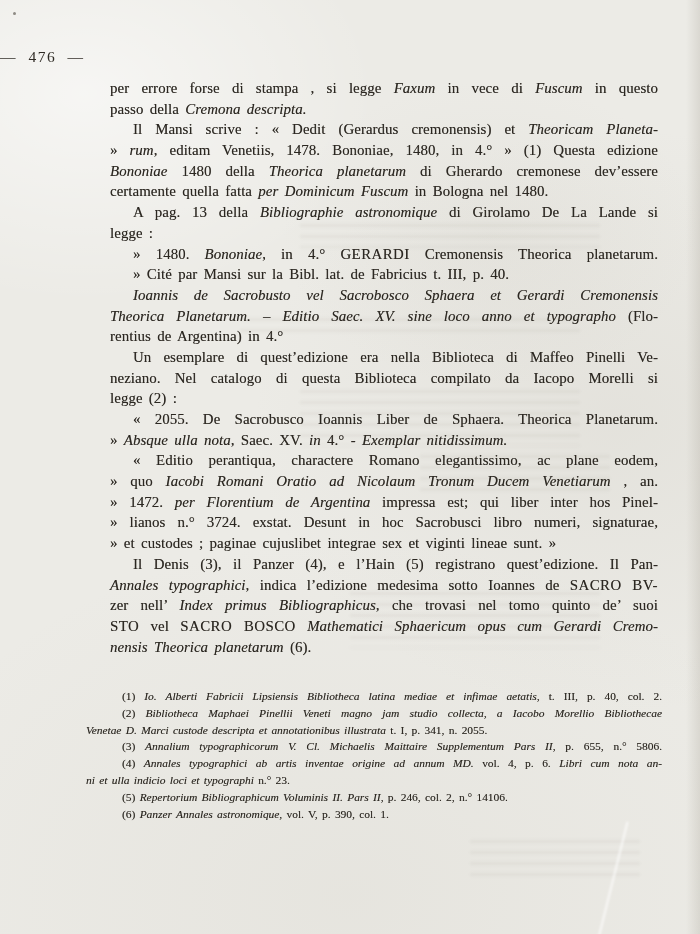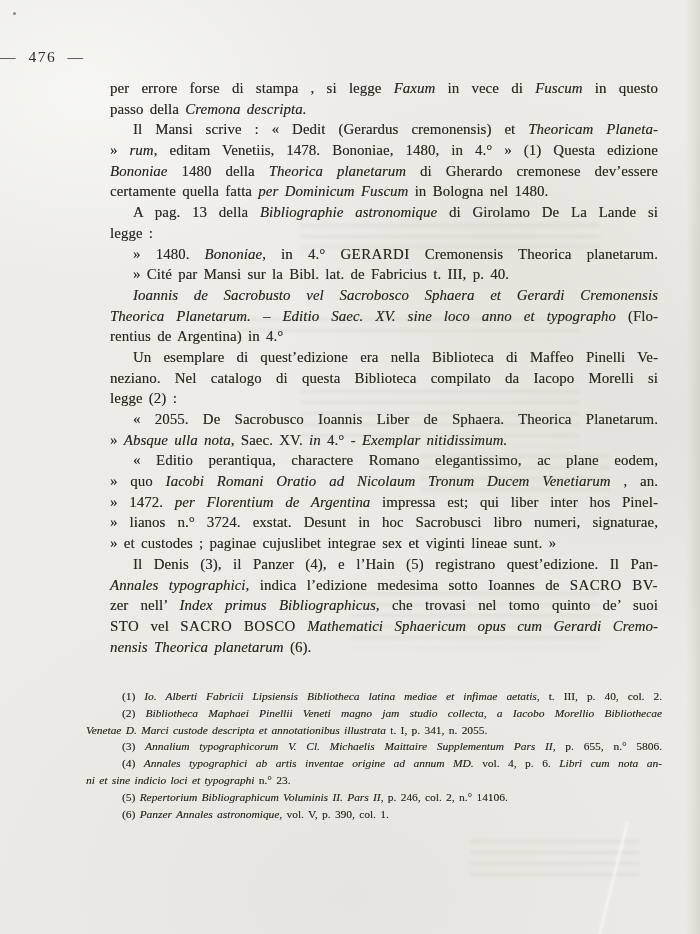--- a/index.html
+++ b/index.html
@@ -96,17 +96,17 @@
       <div class="line"><span class="b">STO</span><span> vel </span><span class="b">SACRO BOSCO</span><span> </span><span class="i">Mathematici Sphaericum opus cum Gerardi Cremo-</span></div>
       <div class="line nojust"><span class="i">nensis Theorica planetarum</span><span> (6).</span></div>
     </div>
 
   <div class="fn">
       <div class="line indent"><span>(1) </span><span class="i">Io. Alberti Fabricii Lipsiensis Bibliotheca latina mediae et infimae aetatis</span><span>, t. III, p. 40, col. 2.</span></div>
       <div class="line indent"><span>(2) </span><span class="i">Bibliotheca Maphaei Pinellii Veneti magno jam studio collecta, a Iacobo Morellio Bibliothecae</span></div>
       <div class="line nojust"><span class="i">Venetae D. Marci custode descripta et annotationibus illustrata</span><span> t. I, p. 341, n. 2055.</span></div>
       <div class="line indent"><span>(3) </span><span class="i">Annalium typographicorum V. Cl. Michaelis Maittaire Supplementum Pars II</span><span>, p. 655, n.° 5806.</span></div>
       <div class="line indent"><span>(4) </span><span class="i">Annales typographici ab artis inventae origine ad annum MD.</span><span> vol. 4, p. 6. </span><span class="i">Libri cum nota an-</span></div>
-      <div class="line nojust"><span class="i">ni et sine indicio loci et typographi</span><span> n.° 23.</span></div>
+      <div class="line nojust"><span class="i">ni et ulla indicio loci et typographi</span><span> n.° 23.</span></div>
       <div class="line indent nojust"><span>(5) </span><span class="i">Repertorium Bibliographicum Voluminis II. Pars II</span><span>, p. 246, col. 2, n.° 14106.</span></div>
       <div class="line indent nojust"><span>(6) </span><span class="i">Panzer Annales astronomique</span><span>, vol. V, p. 390, col. 1.</span></div>
     </div>
 </div>
 
 </body></html>

